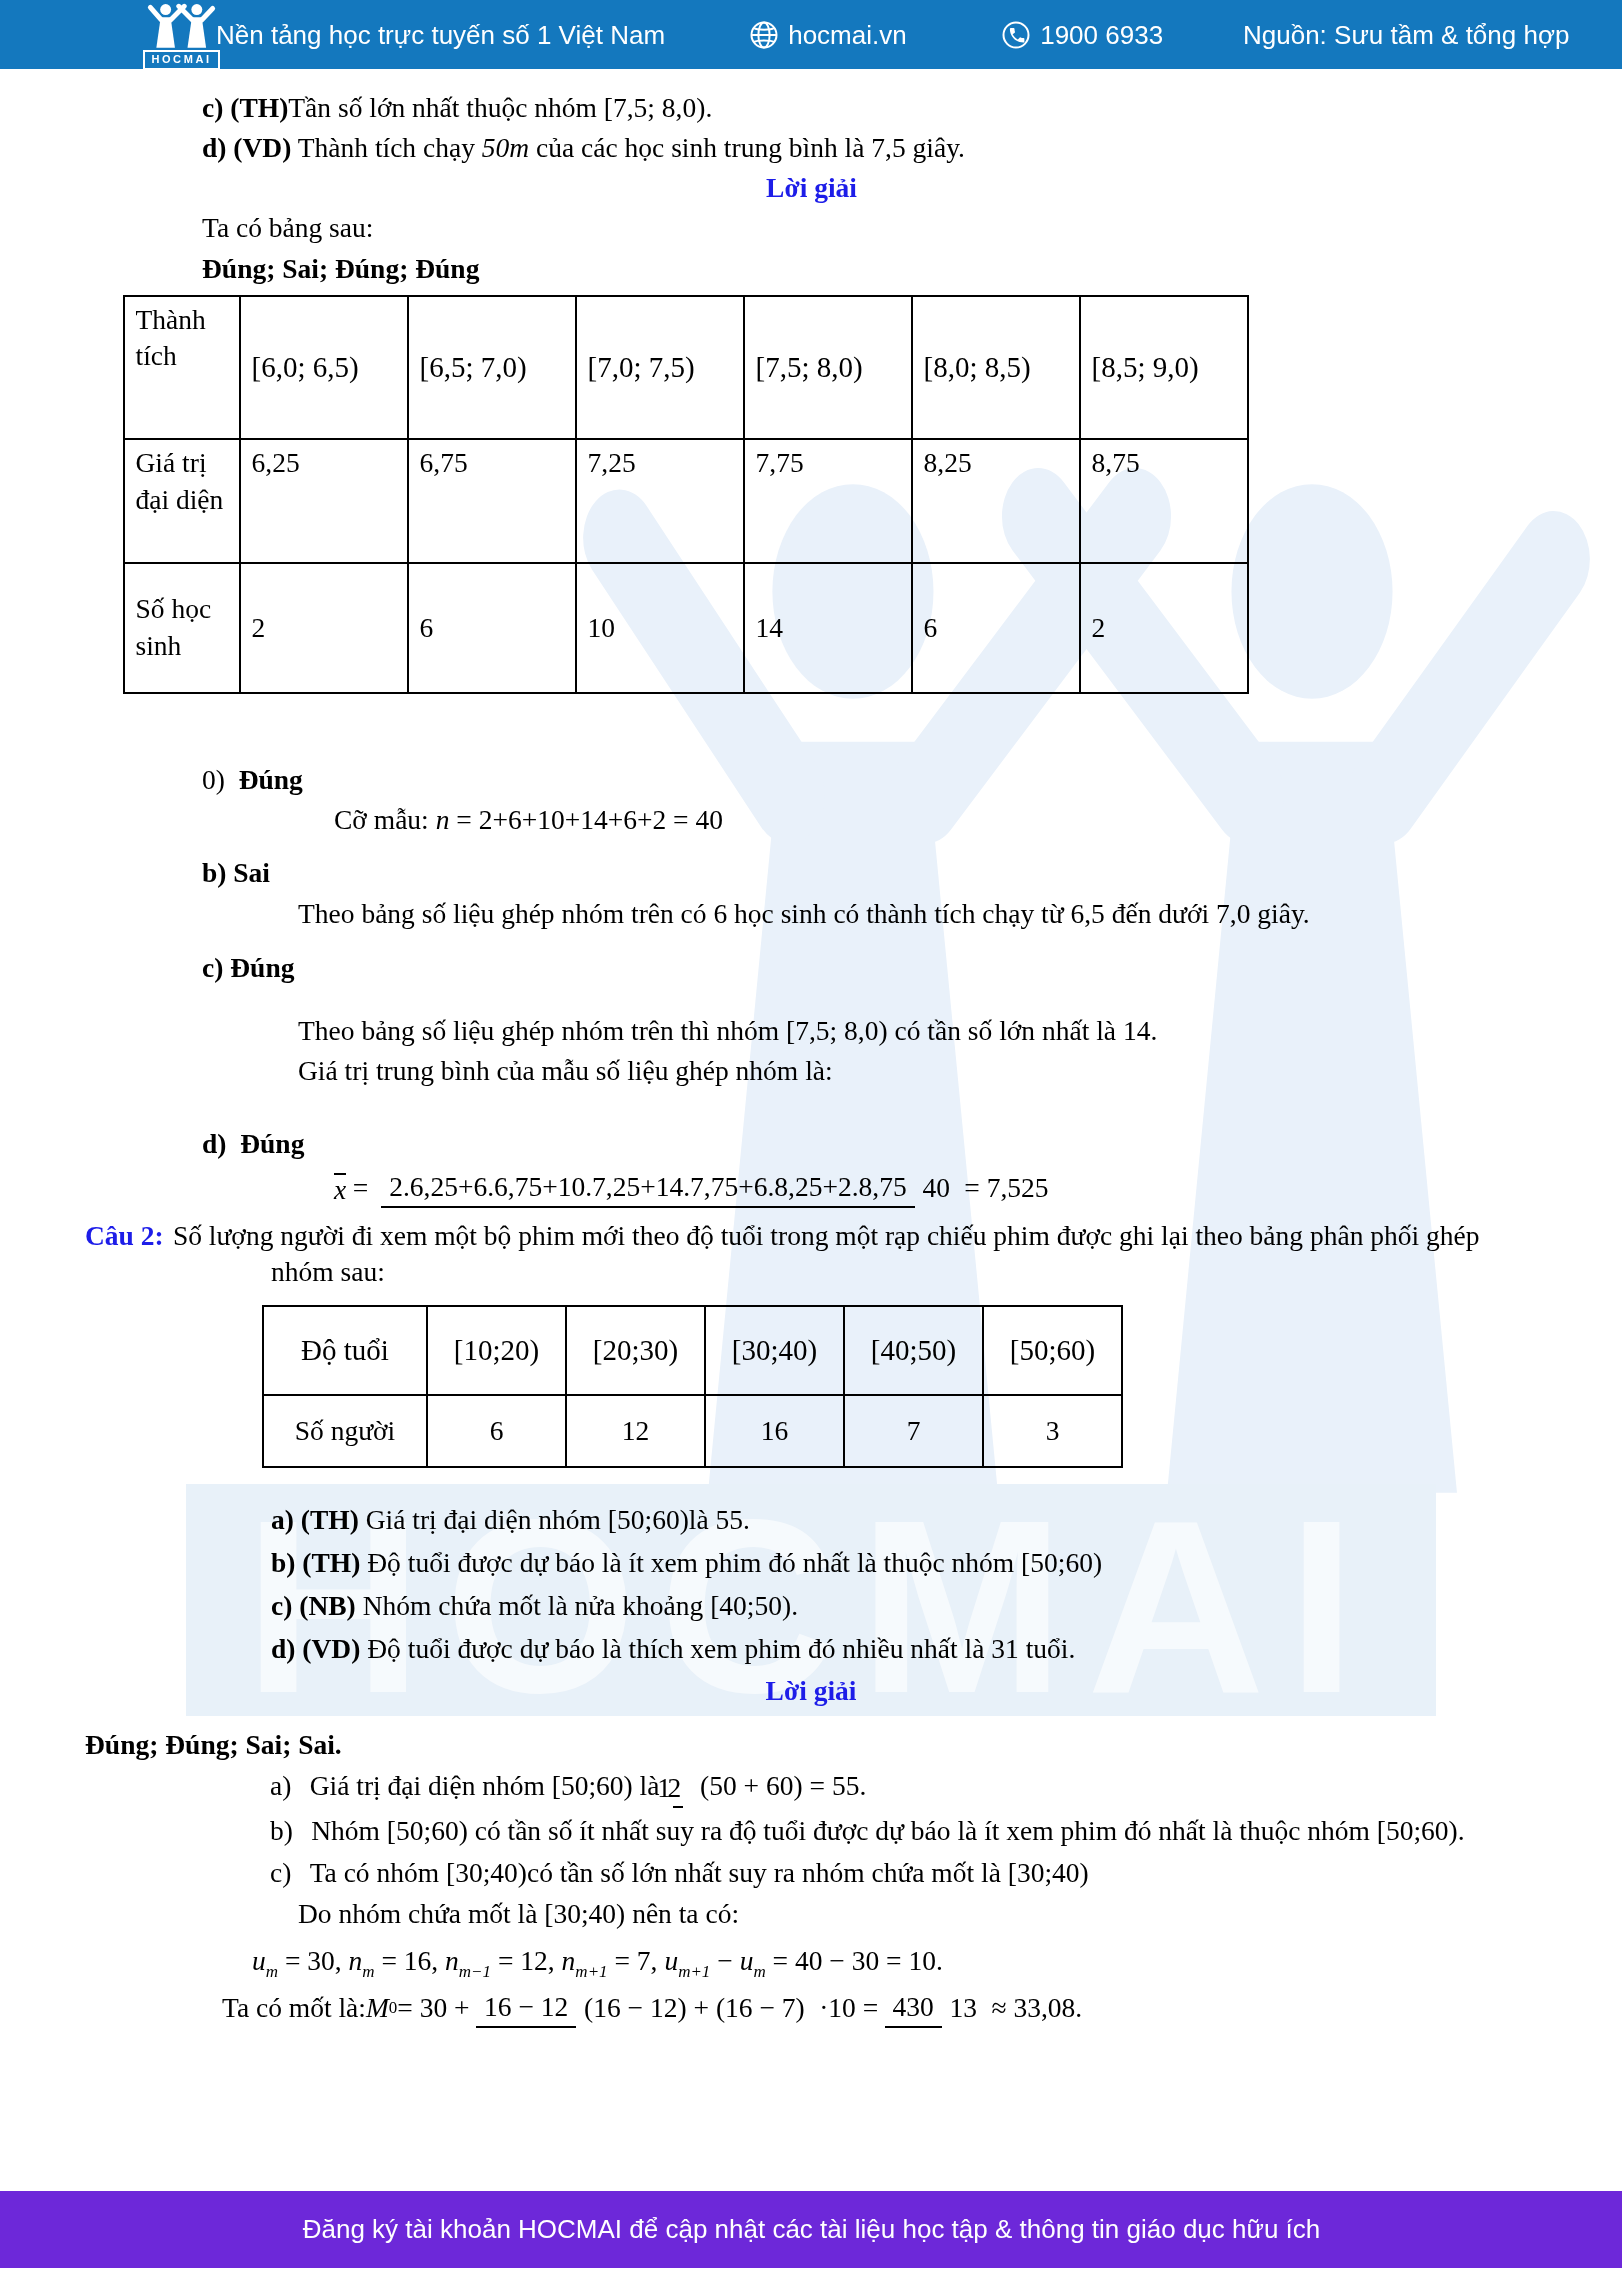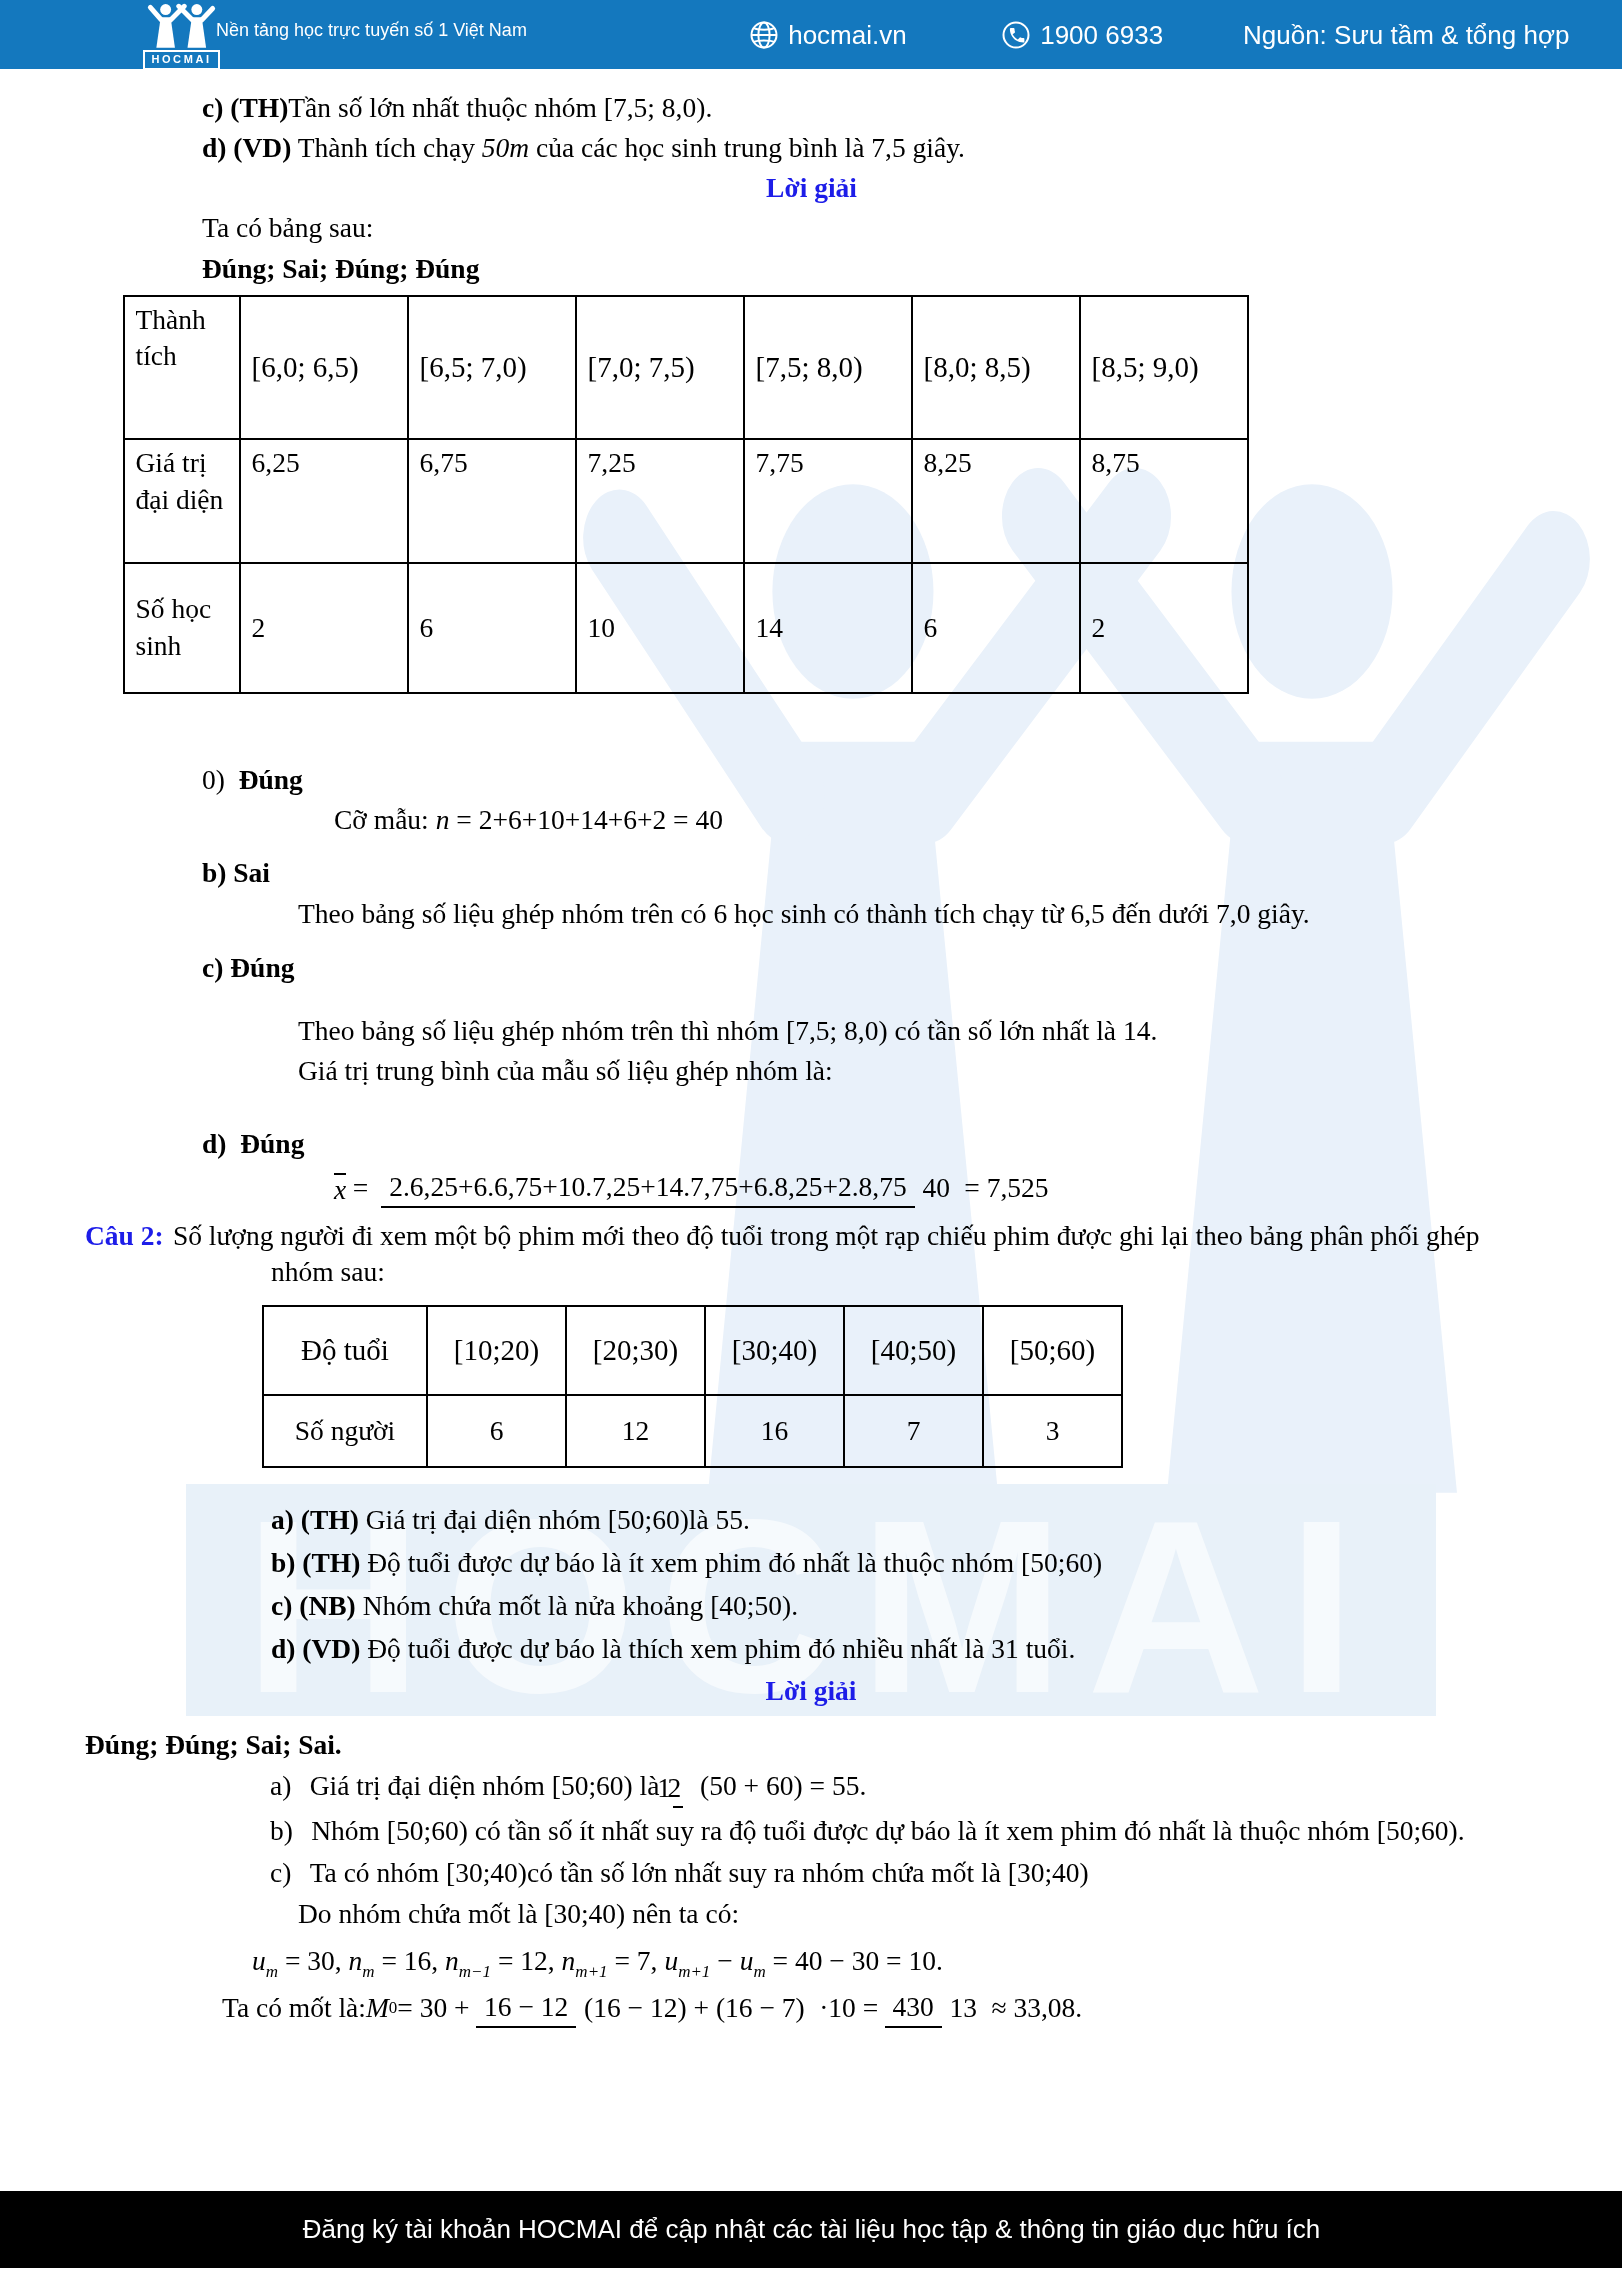--- a/index.html
+++ b/index.html
@@ -1,30 +1,30 @@
 <!DOCTYPE html>
 <html style="font-size:10.5px"><head>
 <meta charset="utf-8">
 <style>
   html,body{margin:0;padding:0;background:#888;}
   .page{position:relative;width:1623px;height:2295px;background:#ffffff;overflow:hidden;
         font-family:"Liberation Serif","DejaVu Serif",serif;color:#000;}
   
   .topbar{position:relative;height:69px;background:#1478be;z-index:5;
           font-family:"Liberation Sans","DejaVu Sans",sans-serif;color:#fff;}
-  .topbar .tagline{position:absolute;left:216px;top:19.6px;font-size:18px;}
+  .topbar .tagline{position:absolute;left:216px;top:19.6px;font-size:26px;}
   .hitem{position:absolute;top:19.6px;font-size:26px;display:flex;align-items:center;gap:9.2px;}
   .hitem.web{left:749px;}
   .hitem.phone{left:1001px;}
   .hitem.source{left:1243px;}
   .logo{position:absolute;left:139px;top:2.6px;width:85px;text-align:center;}
   .logo svg{display:block;margin:0 auto;}
   .logo-box{margin:0.7px auto 0;width:73px;border:2px solid #fff;background:#1478be;color:#fff;
             font-size:11px;font-weight:bold;letter-spacing:2.6px;line-height:15.7px;}
-  .botbar{position:absolute;left:0;top:2191px;width:1623px;height:77px;background:#000000;z-index:5;
+  .botbar{position:absolute;left:0;top:2191px;width:1623px;height:77px;background:#6d28d9;z-index:5;
           display:flex;align-items:center;justify-content:center;
           font-family:"Liberation Sans","DejaVu Sans",sans-serif;color:#fff;font-size:26px;}
   
   .wm-figure{position:absolute;left:563px;top:452px;width:1047px;height:1073px;z-index:0;}
   
   .content{position:relative;z-index:1;padding:17px 85px 0 85px;font-size:27.5px;line-height:1.32;}
   .line{margin:3.9px 0;}
   .b{font-weight:bold;}
   .it{font-style:italic;}
   .blue{color:#1d1de8;}

